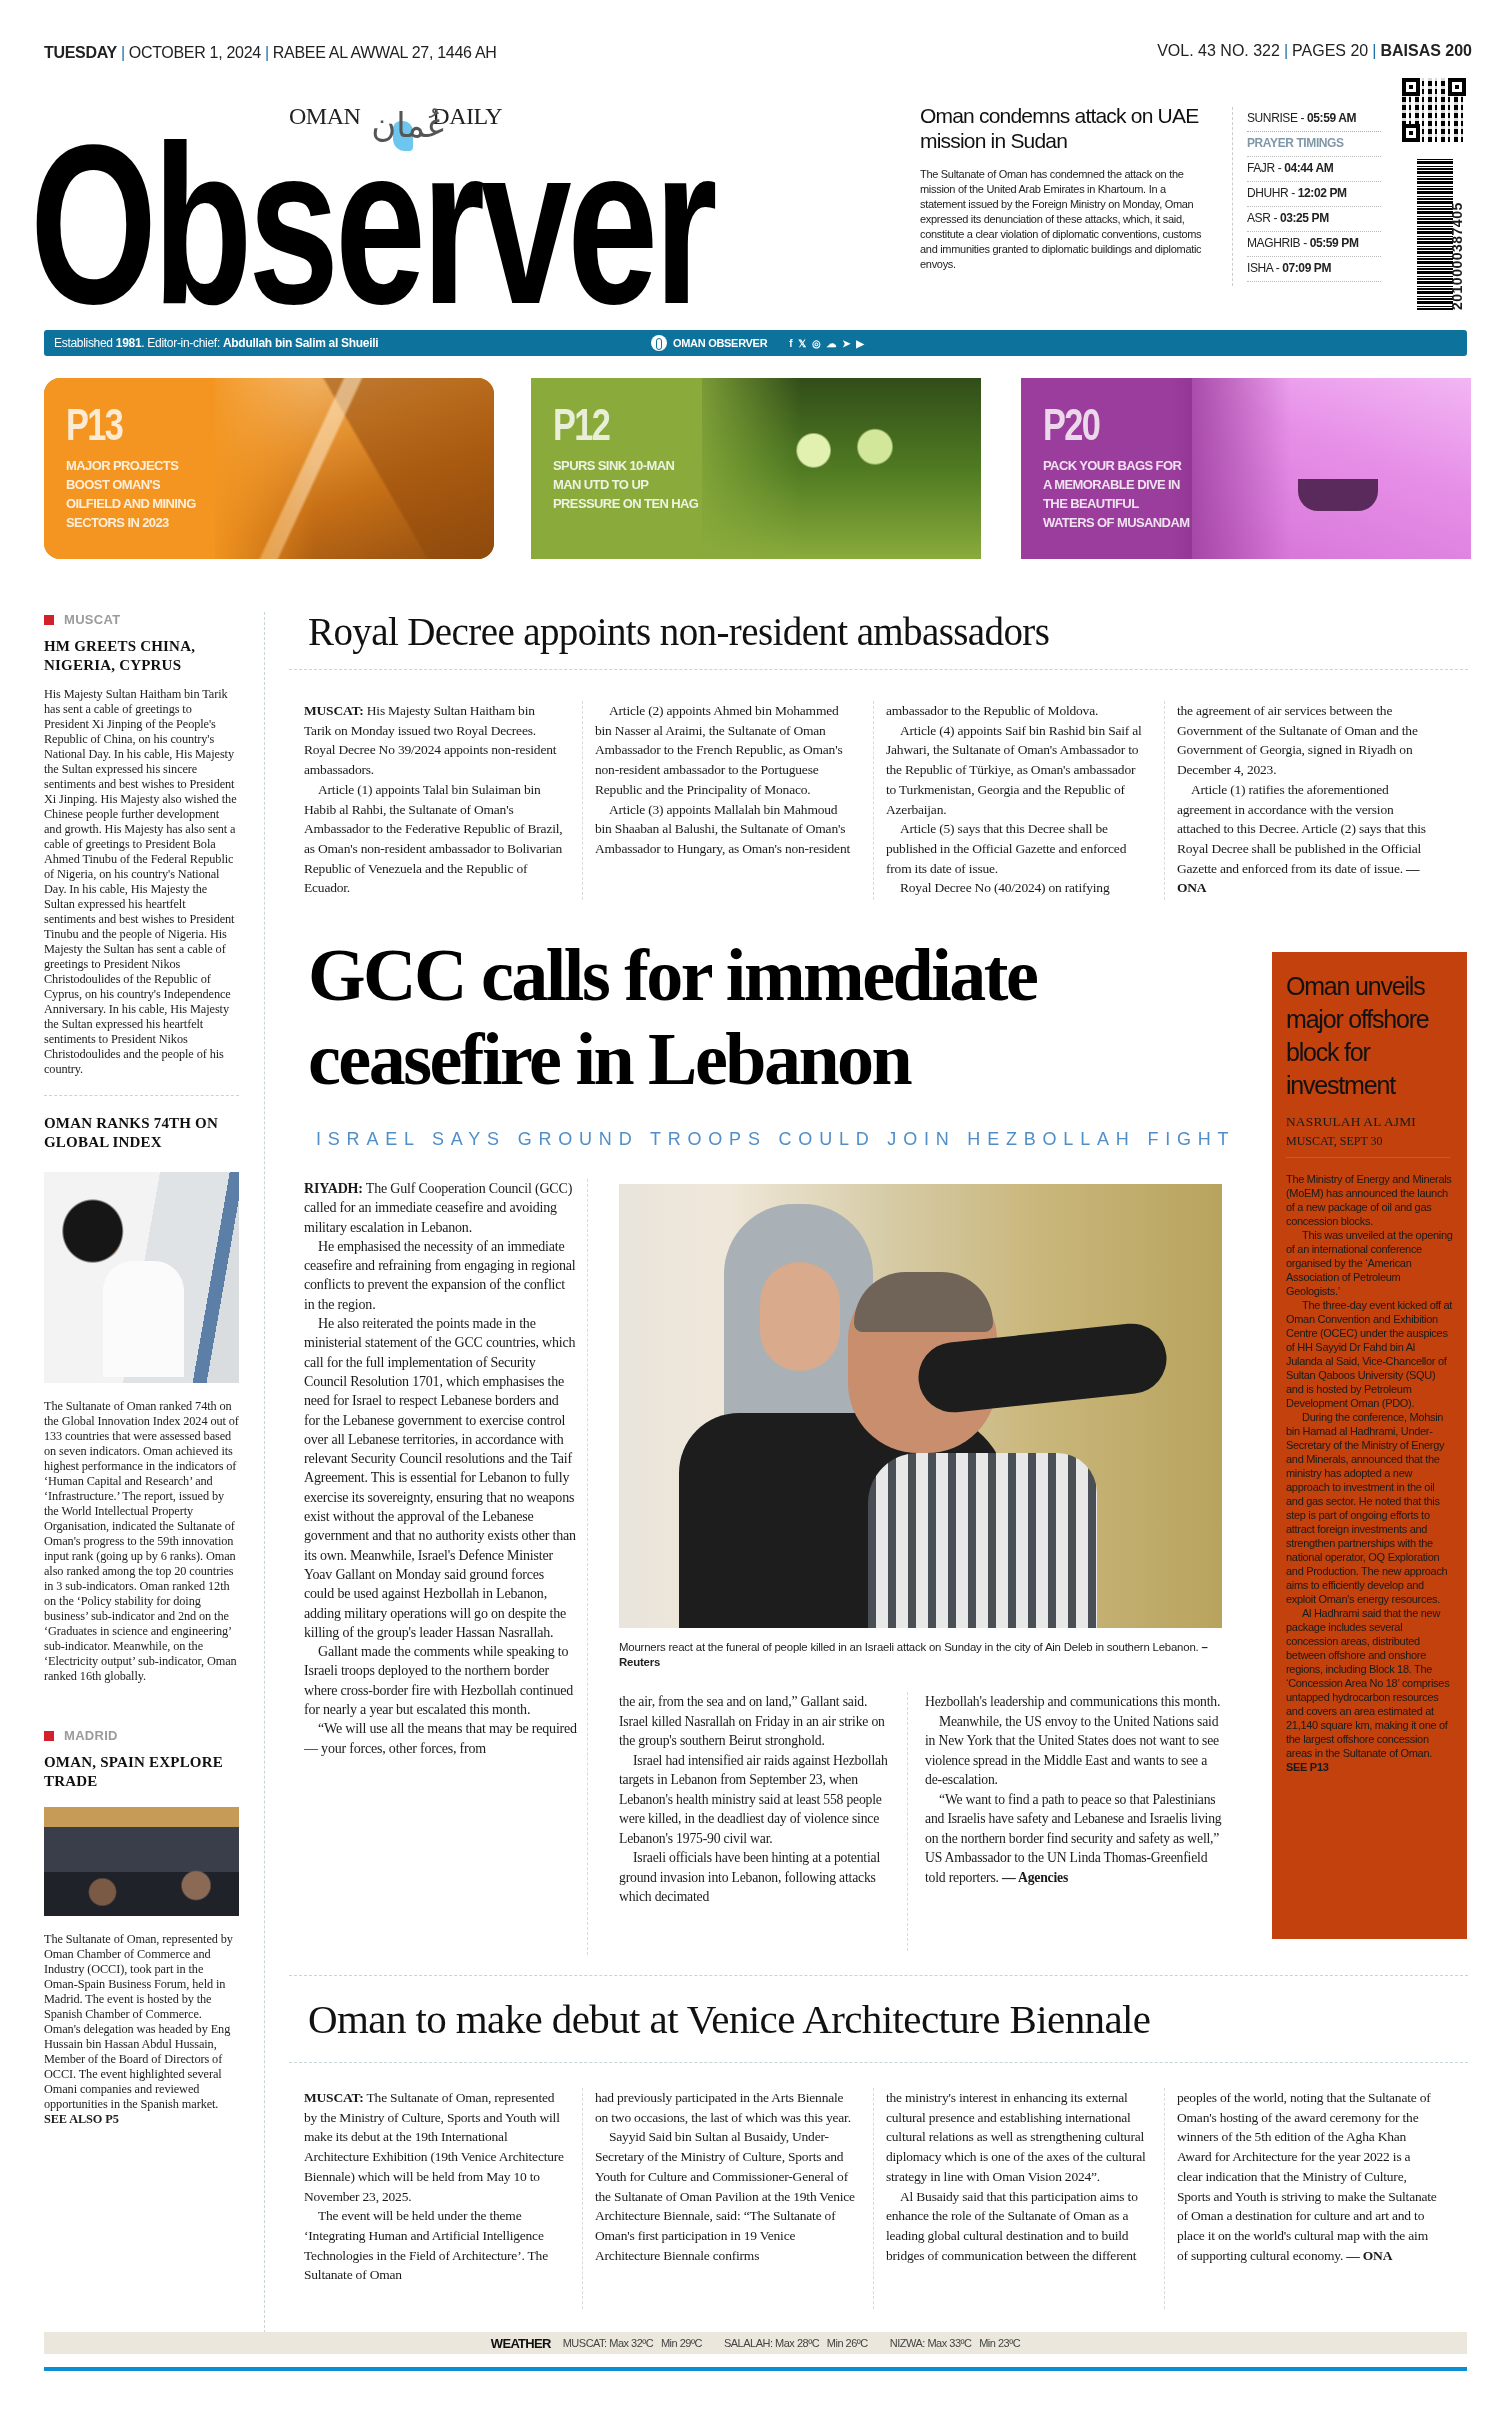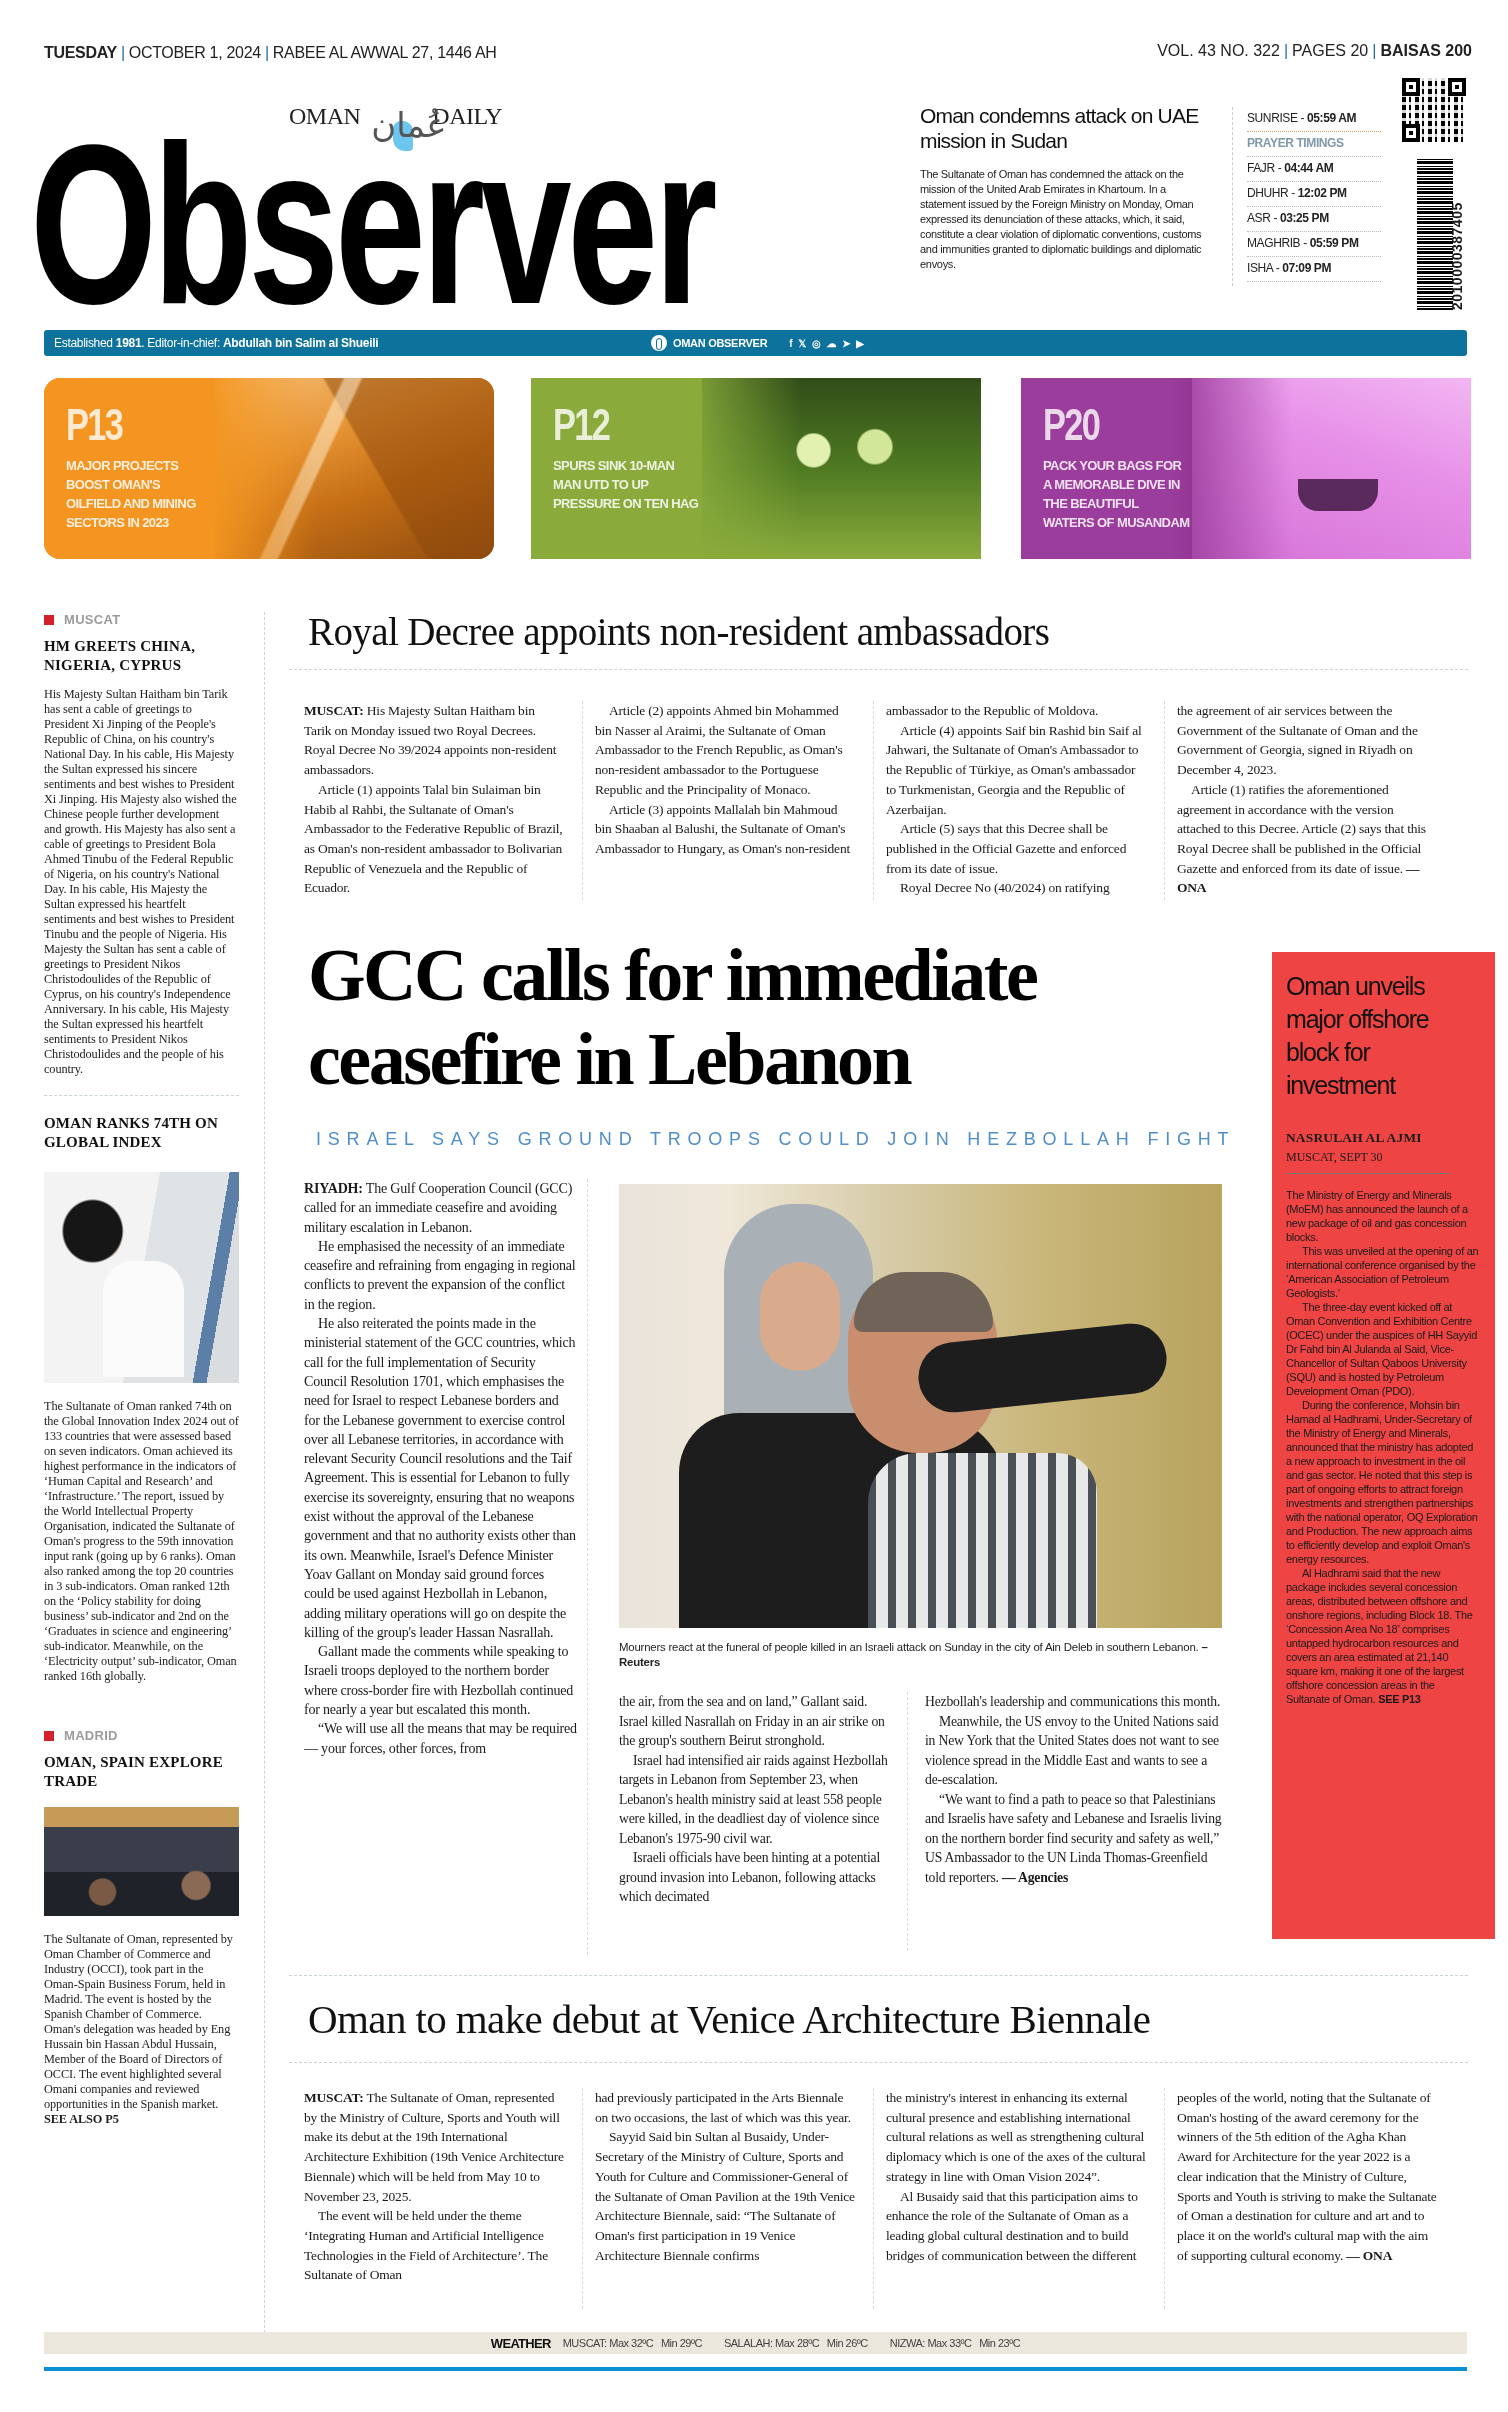--- a/index.html
+++ b/index.html
@@ -118,23 +118,23 @@
   .photo-main .shirt { position:absolute; left: 249px; top: 269px; width: 229px; height: 189px; background:
       repeating-linear-gradient(90deg, #4a4e55 0 8px, #e8e8e8 8px 20px), repeating-linear-gradient(0deg, rgba(60,62,68,0.6) 0 7px, transparent 7px 18px); border-radius: 50px 40px 0 0; }
   .photo-main .arm { position:absolute; left: 299px; top: 149px; width: 249px; height: 70px; background: #1d1d1d; border-radius: 40px; transform: rotate(-6deg); }
   .caption { left: 619px; top: 1640px; width: 607px; font-family: "Liberation Sans", sans-serif; font-size: 11.4px; line-height: 15px; color: #222; letter-spacing: -0.2px; }
   .caption b { font-weight: 700; }
   .gcc-col2 { left: 619px; top: 1692px; width: 289px; height: 259px; overflow: hidden; border-right: 1px dashed #d5dcdf; }
   .gcc-col3 { left: 925px; top: 1692px; width: 299px; height: 259px; overflow: hidden; }
   .gcc-col2 .col, .gcc-col3 .col { font-size: 13.7px; line-height: 19.5px; }
 
   
-  .offshore { left: 1272px; top: 952px; width: 223px; height: 987px; background: #ef4444; padding: 18px 14px 0 14px; }
+  .offshore { left: 1272px; top: 952px; width: 195px; height: 987px; background: #c2410c; padding: 18px 14px 0 14px; }
   .offshore h2 { font-family: "Liberation Sans", sans-serif; font-size: 25px; line-height: 33px; font-weight: 400; letter-spacing: -1.2px; color: #111; }
-  .offshore .by { font-family: "Liberation Serif", serif; font-weight: 700; font-size: 13.4px; margin-top: 28px; letter-spacing: 0.2px; }
+  .offshore .by { font-family: "Liberation Serif", serif; font-weight: 400; font-size: 13.4px; margin-top: 12px; letter-spacing: 0.2px; }
   .offshore .dl { font-family: "Liberation Serif", serif; font-size: 12px; margin-top: 4px; padding-bottom: 8px; border-bottom: 1px solid #777; width: 164px; }
   .offshore .body { font-family: "Liberation Sans", sans-serif; font-size: 11px; line-height: 14px; margin-top: 14px; letter-spacing: -0.3px; color: #1a1a1a; }
   .offshore .body p { text-indent: 16px; }
   .offshore .body p.first { text-indent: 0; }
   .offshore .body b { font-weight: 700; }
 
   
   .ven-rule { left: 289px; top: 1975px; width: 1179px; border-top: 1px dashed #c8d4d8; }
   .ven-head { left: 308px; top: 1995px; font-size: 41px; color: #111; letter-spacing: -0.6px; font-family: "Liberation Serif", serif; }
   .ven-rule2 { left: 289px; top: 2062px; width: 1179px; border-top: 1px dashed #c8d4d8; }

